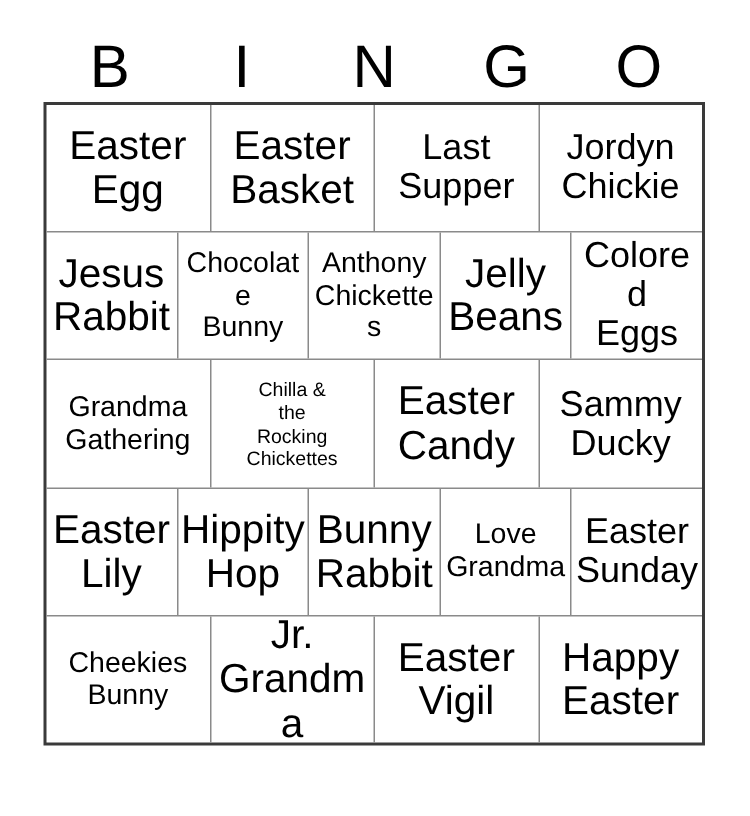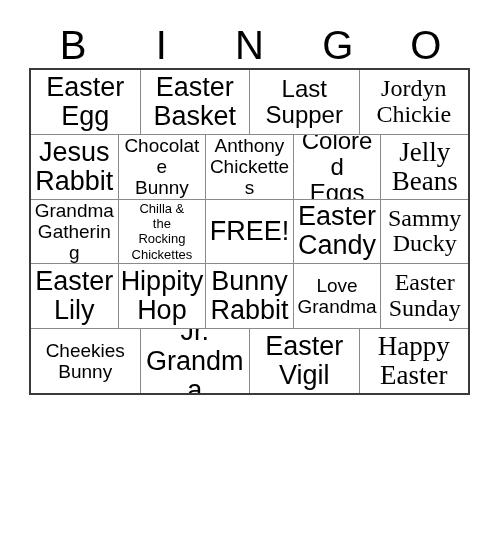--- a/index.html
+++ b/index.html
@@ -43,21 +43,21 @@
     color: #000;
     letter-spacing: 0;
   }
 
   
   #grid {
     position: absolute;
     left: 29px;
     top: 68px;
     width: 441px;
-    height: 327px;
+    height: 429px;
     box-sizing: border-box;
     border: 2px solid #3a3a3a;
     display: flex;
     flex-direction: column;
     background: #ffffff;
   }
   .grid-row {
     flex: 1 1 0;
     display: flex;
     border-bottom: 1px solid #8a8a8a;
@@ -73,21 +73,20 @@
     display: flex;
     align-items: center;
     justify-content: center;
     text-align: center;
     padding: 1px 2px;
     min-width: 0;
     overflow: hidden;
   }
   .cell:last-child {
     border-right: none;
-    font-family: Liberation Serif, serif;
   }
   .cell-text {
     display: block;
     width: 100%;
     line-height: 1.05;
     word-wrap: break-word;
     white-space: pre-line;
   }
 
   
@@ -137,45 +136,42 @@
 Rabbit</span>
         </div>
       <div class="cell fs-md">
           <span class="cell-text">Chocolate
 Bunny</span>
         </div>
       <div class="cell fs-md">
           <span class="cell-text">Anthony
 Chickettes</span>
         </div>
+      <div class="cell fs-xl">
+          <span class="cell-text">Jelly
+Beans</span>
+        </div>
       <div class="cell fs-lg">
           <span class="cell-text">Colored
 Eggs</span>
-        </div>
-      <div class="cell fs-xl">
-          <span class="cell-text">Jelly
-Beans</span>
         </div>
     </div>
 
     <div class="grid-row">
       <div class="cell fs-md">
           <span class="cell-text">Grandma
 Gathering</span>
         </div>
       <div class="cell fs-xs">
           <span class="cell-text">Chilla &amp;
 the
 Rocking
 Chickettes</span>
         </div>
       <div class="cell fs-xl">
-          <span class="cell-text">FREE!</span>
-        </div>
-      <div class="cell fs-xl">
           <span class="cell-text">Easter
 Candy</span>
         </div>
       <div class="cell fs-lg">
           <span class="cell-text">Sammy
 Ducky</span>
         </div>
     </div>
 
     <div class="grid-row">

